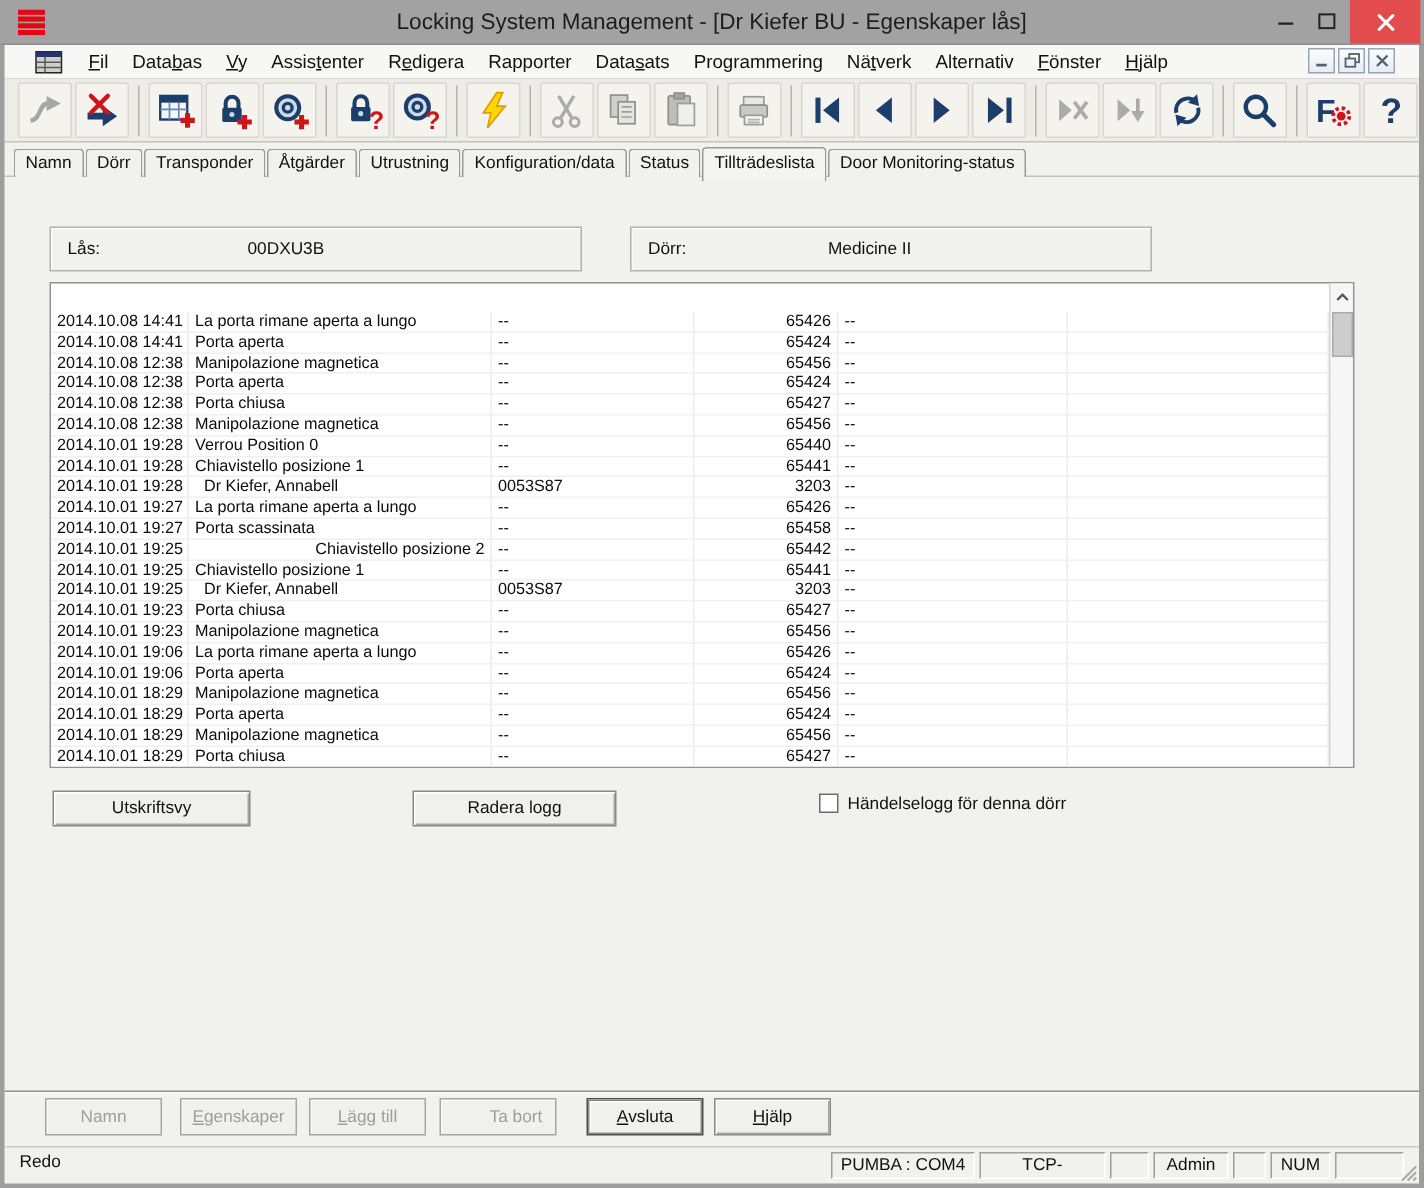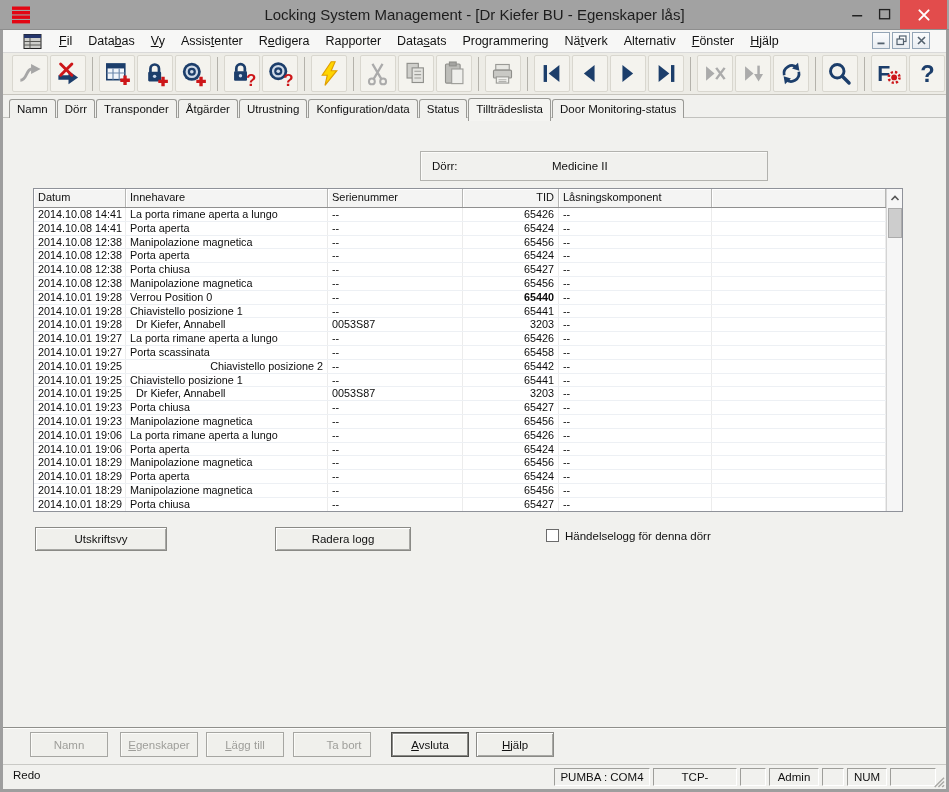--- a/index.html
+++ b/index.html
@@ -354,34 +354,30 @@
             <text x="6.5" y="19.5" font-family="Liberation Sans,sans-serif" font-size="21" font-weight="bold" fill="#1c3e6b">?</text>
           </svg>
         </span>
       </div>
     </div>
 
   <div class="tabbar" id="tabbar"><span class="tab">Namn</span><span class="tab">Dörr</span><span class="tab">Transponder</span><span class="tab">Åtgärder</span><span class="tab">Utrustning</span><span class="tab">Konfiguration/data</span><span class="tab">Status</span><span class="tab active">Tillträdeslista</span><span class="tab">Door Monitoring-status</span></div>
 
   <div class="panel">
 
+    <div class="fieldbox" id="lock-box">
+      <span class="flabel">Lås:</span>
+      <span class="fvalue">00DXU3B</span>
+    </div>
     <div class="fieldbox" id="door-box">
       <span class="flabel">Dörr:</span>
       <span class="fvalue">Medicine II</span>
     </div>
 
     <div class="grid">
-      <div class="thead" id="thead">
-          <div class="th" style="width: 92px;">Datum</div>
-          <div class="th" style="width: 202px;">Innehavare</div>
-          <div class="th" style="width: 135px;">Serienummer</div>
-          <div class="th right" style="width: 96px;">TID</div>
-          <div class="th" style="width: 153px;">Låsningskomponent</div>
-          <div class="th" style="width: 174px;"></div>
-        </div>
       <div class="tbody" id="tbody">
           <div class="tr">
             <div class="td" style="width: 92px;">2014.10.08 14:41</div>
             <div class="td" style="width: 202px;">La porta rimane aperta a lungo</div>
             <div class="td" style="width: 135px;">--</div>
             <div class="td right" style="width: 96px;">65426</div>
             <div class="td" style="width: 153px;">--</div>
             <div class="td" style="width: 174px;"></div>
           </div>
           <div class="tr">
@@ -421,21 +417,21 @@
             <div class="td" style="width: 202px;">Manipolazione magnetica</div>
             <div class="td" style="width: 135px;">--</div>
             <div class="td right" style="width: 96px;">65456</div>
             <div class="td" style="width: 153px;">--</div>
             <div class="td" style="width: 174px;"></div>
           </div>
           <div class="tr">
             <div class="td" style="width: 92px;">2014.10.01 19:28</div>
             <div class="td" style="width: 202px;">Verrou Position 0</div>
             <div class="td" style="width: 135px;">--</div>
-            <div class="td right" style="width: 96px; font-weight: bold;">65440</div>
+            <div class="td right" style="width: 96px;">65440</div>
             <div class="td" style="width: 153px;">--</div>
             <div class="td" style="width: 174px;"></div>
           </div>
           <div class="tr">
             <div class="td" style="width: 92px;">2014.10.01 19:28</div>
             <div class="td" style="width: 202px;">Chiavistello posizione 1</div>
             <div class="td" style="width: 135px;">--</div>
             <div class="td right" style="width: 96px;">65441</div>
             <div class="td" style="width: 153px;">--</div>
             <div class="td" style="width: 174px;"></div>

